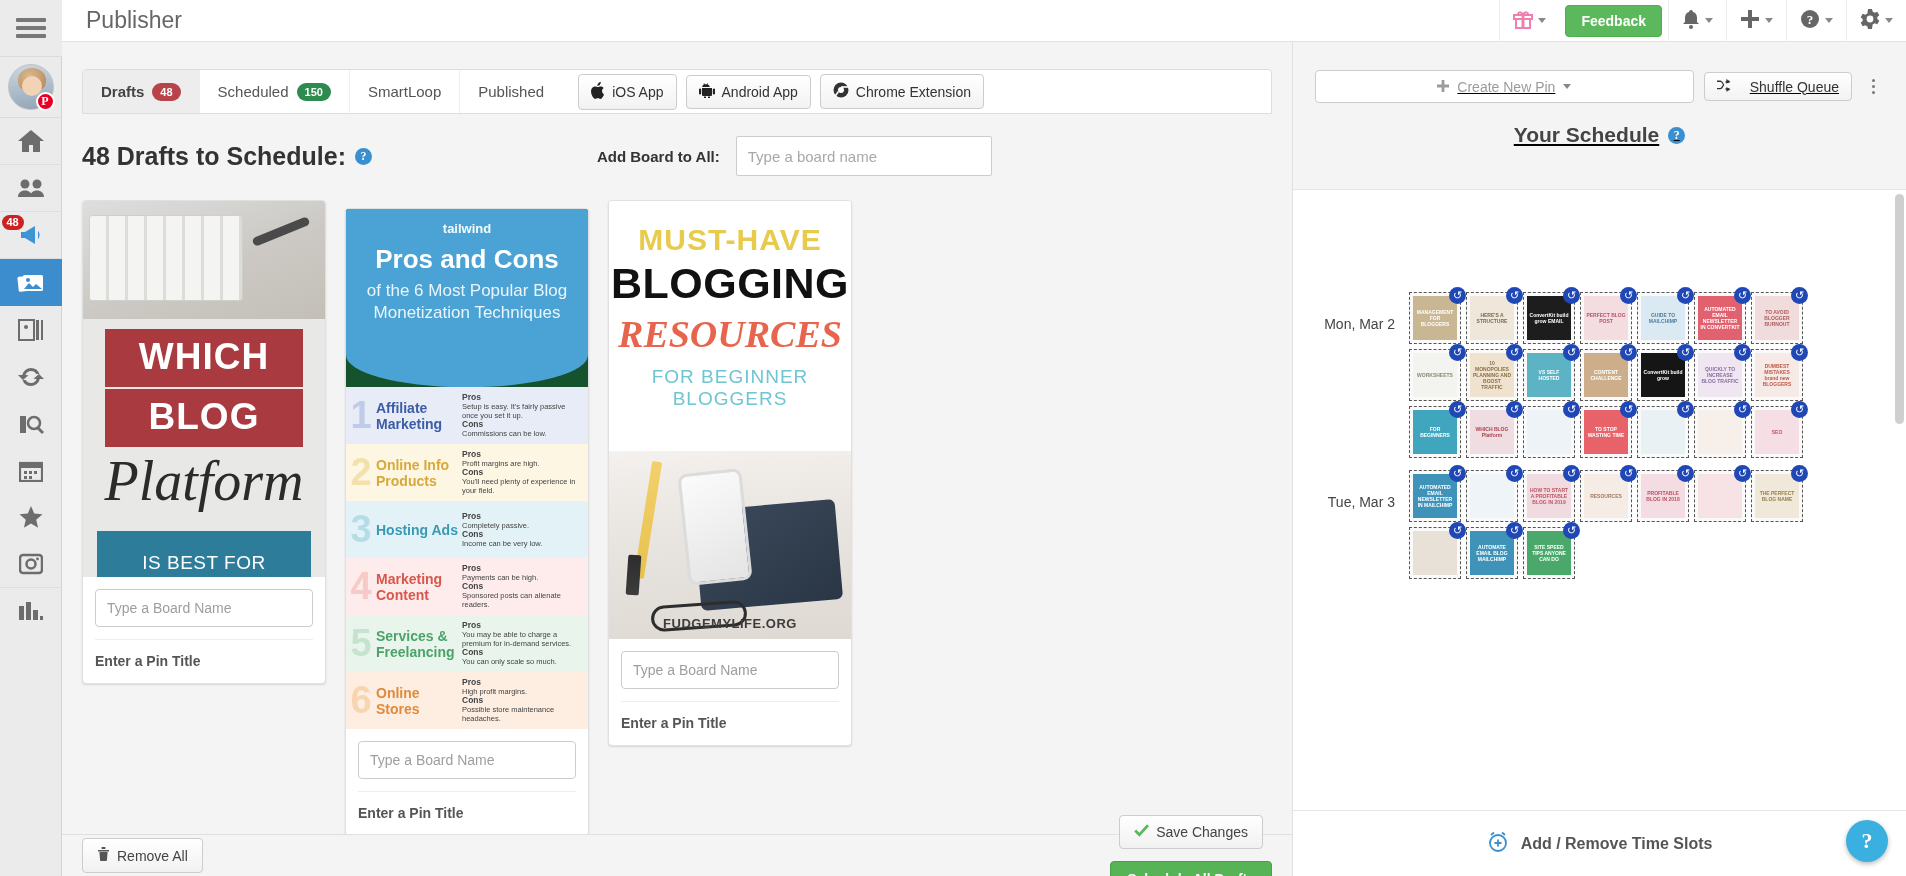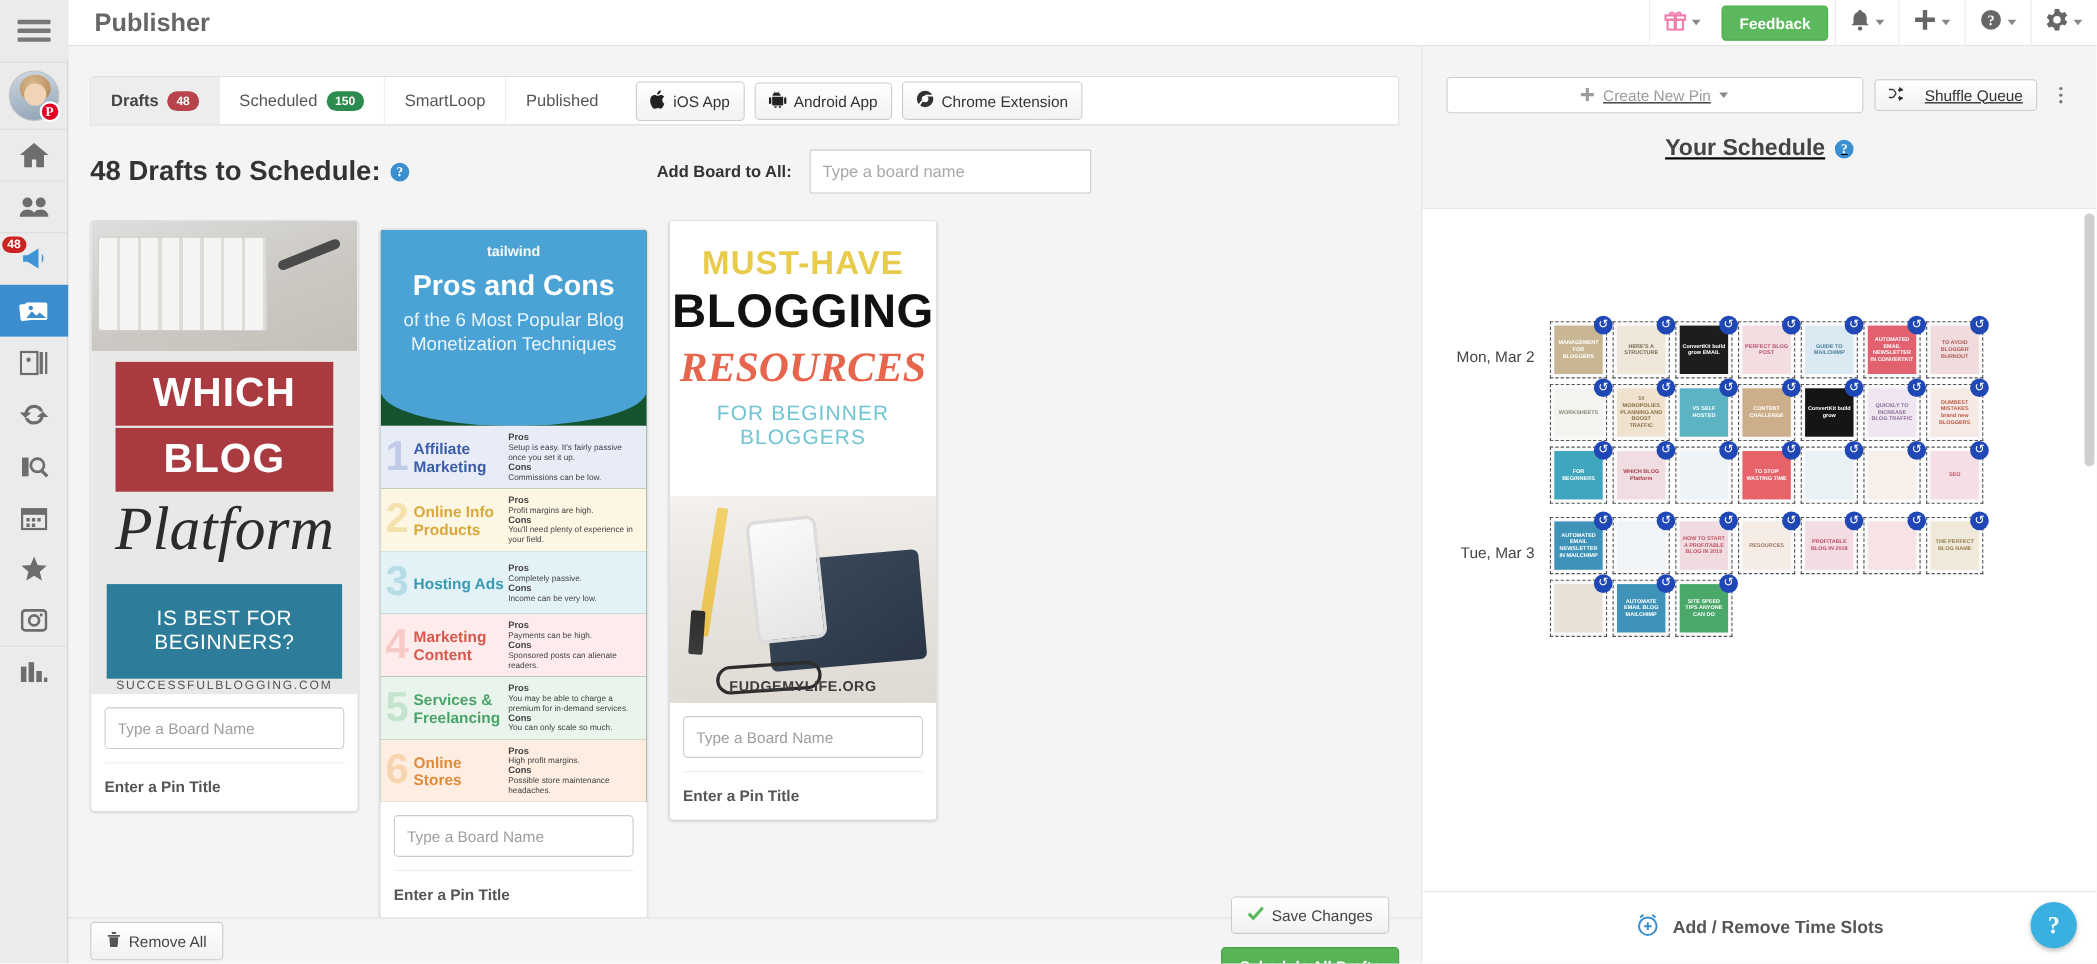--- a/index.html
+++ b/index.html
@@ -58,21 +58,21 @@
     position: absolute; left: 2px; top: 3px; background: #cc2222; color: #fff;
     border-radius: 9px; font-size: 11px; font-weight: bold; padding: 1px 5px; line-height: 13px;
   }
 
   
   #topbar {
     position: absolute; left: 62px; top: 0; width: 1844px; height: 42px;
     background: #fff; border-bottom: 1px solid #e2e2e2;
     display: flex; align-items: center; z-index: 20;
   }
-  #page-title { font-size: 23px; color: #666; margin-left: 24px; font-weight: bold; }
+  #page-title { font-size: 23px; color: #666; margin-left: 24px; font-weight: normal; }
   .topbar-right { margin-left: auto; display: flex; align-items: center; height: 42px; }
   .tb-item {
     display: flex; align-items: center; gap: 5px; padding: 0 13px; height: 42px;
     cursor: pointer; color: #666; border-left: 1px solid #ececec;
   }
   .caret {
     width: 0; height: 0; border-left: 4px solid transparent; border-right: 4px solid transparent;
     border-top: 5px solid #888;
   }
   .btn-feedback {
@@ -141,21 +141,21 @@
     width: 100%; height: 38px; border: 1px solid #ccc; border-radius: 4px;
     padding: 0 11px; font-size: 14px; color: #333; font-family: "Liberation Sans", sans-serif;
   }
   .pin-board-input::placeholder { color: #9e9e9e; }
   .pin-title {
     font-size: 14px; font-weight: bold; color: #555;
     border-top: 1px solid #eee; margin-top: 12px; padding: 13px 0 14px 0;
   }
 
   
-  .art1 { height: 430px; background: #e8e8e6; position: relative; }
+  .art1 { height: 376px; background: #e8e8e6; position: relative; }
   .art1 .kb {
     position: absolute; left: 0; top: 0; width: 100%; height: 118px;
     background: linear-gradient(160deg,#dedede 0%,#ccc9c4 55%,#c3bfb8 100%);
   }
   .art1 .kb::before {
     content:""; position:absolute; left:6px; top:14px; width:152px; height:84px;
     background: repeating-linear-gradient(90deg,#f4f4f2 0 16px,#dcdcd8 16px 19px),
                 repeating-linear-gradient(0deg,transparent 0 14px,#d0d0cc 14px 17px);
     border-radius:3px; border:1px solid #cfcfcb;
   }

